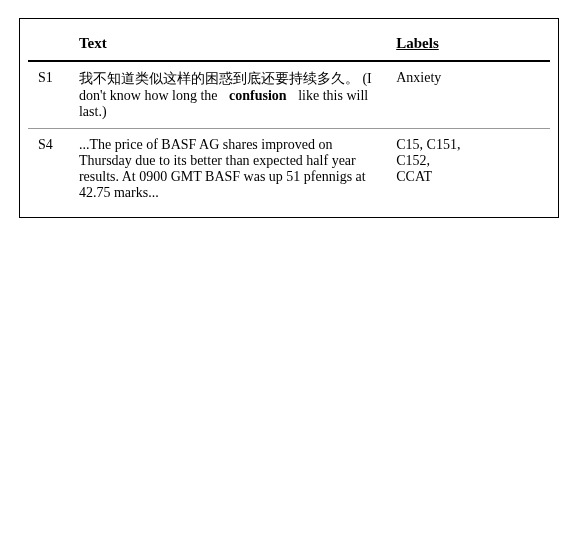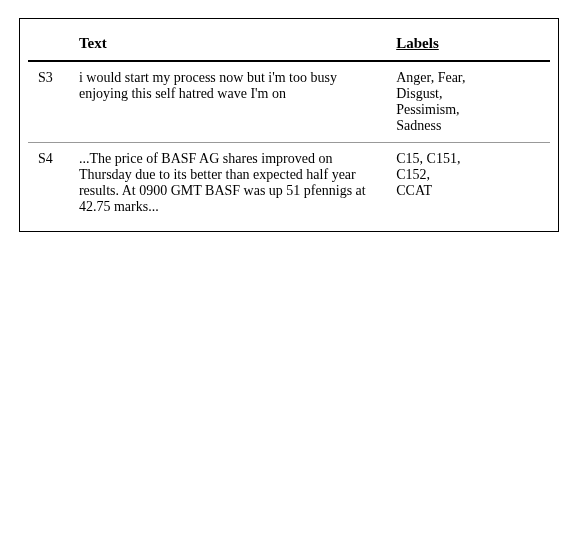--- a/index.html
+++ b/index.html
@@ -81,27 +81,24 @@
 <div class="table-container">
   <table>
     <thead>
       <tr>
         <th class="col-id"></th>
         <th class="col-text">Text</th>
         <th class="col-labels">Labels</th>
       </tr>
     </thead>
     <tbody id="table-body">
-        <tr>
-          <td class="col-id">S3</td>
-          <td class="col-text">i would start my process now but i'm too busy enjoying this self hatred wave I'm on</td>
-          <td class="col-labels" style="white-space: pre-line;">Anger, Fear,
-Disgust,
-Pessimism,
-Sadness</td>
+    <tr>
+          <td class="col-id">S1</td>
+          <td class="col-text">我不知道类似这样的困惑到底还要持续多久。 (I don't know how long the <strong>confusion</strong> like this will last.)</td>
+          <td class="col-labels" style="white-space: pre-line;">Anxiety</td>
         </tr>
         <tr>
           <td class="col-id">S4</td>
           <td class="col-text">...The price of BASF AG shares improved on Thursday due to its better than expected half year results. At 0900 GMT BASF was up 51 pfennigs at 42.75 marks...</td>
           <td class="col-labels" style="white-space: pre-line;">C15,  C151,
 C152,
 CCAT</td>
         </tr>
       </tbody>
   </table>

